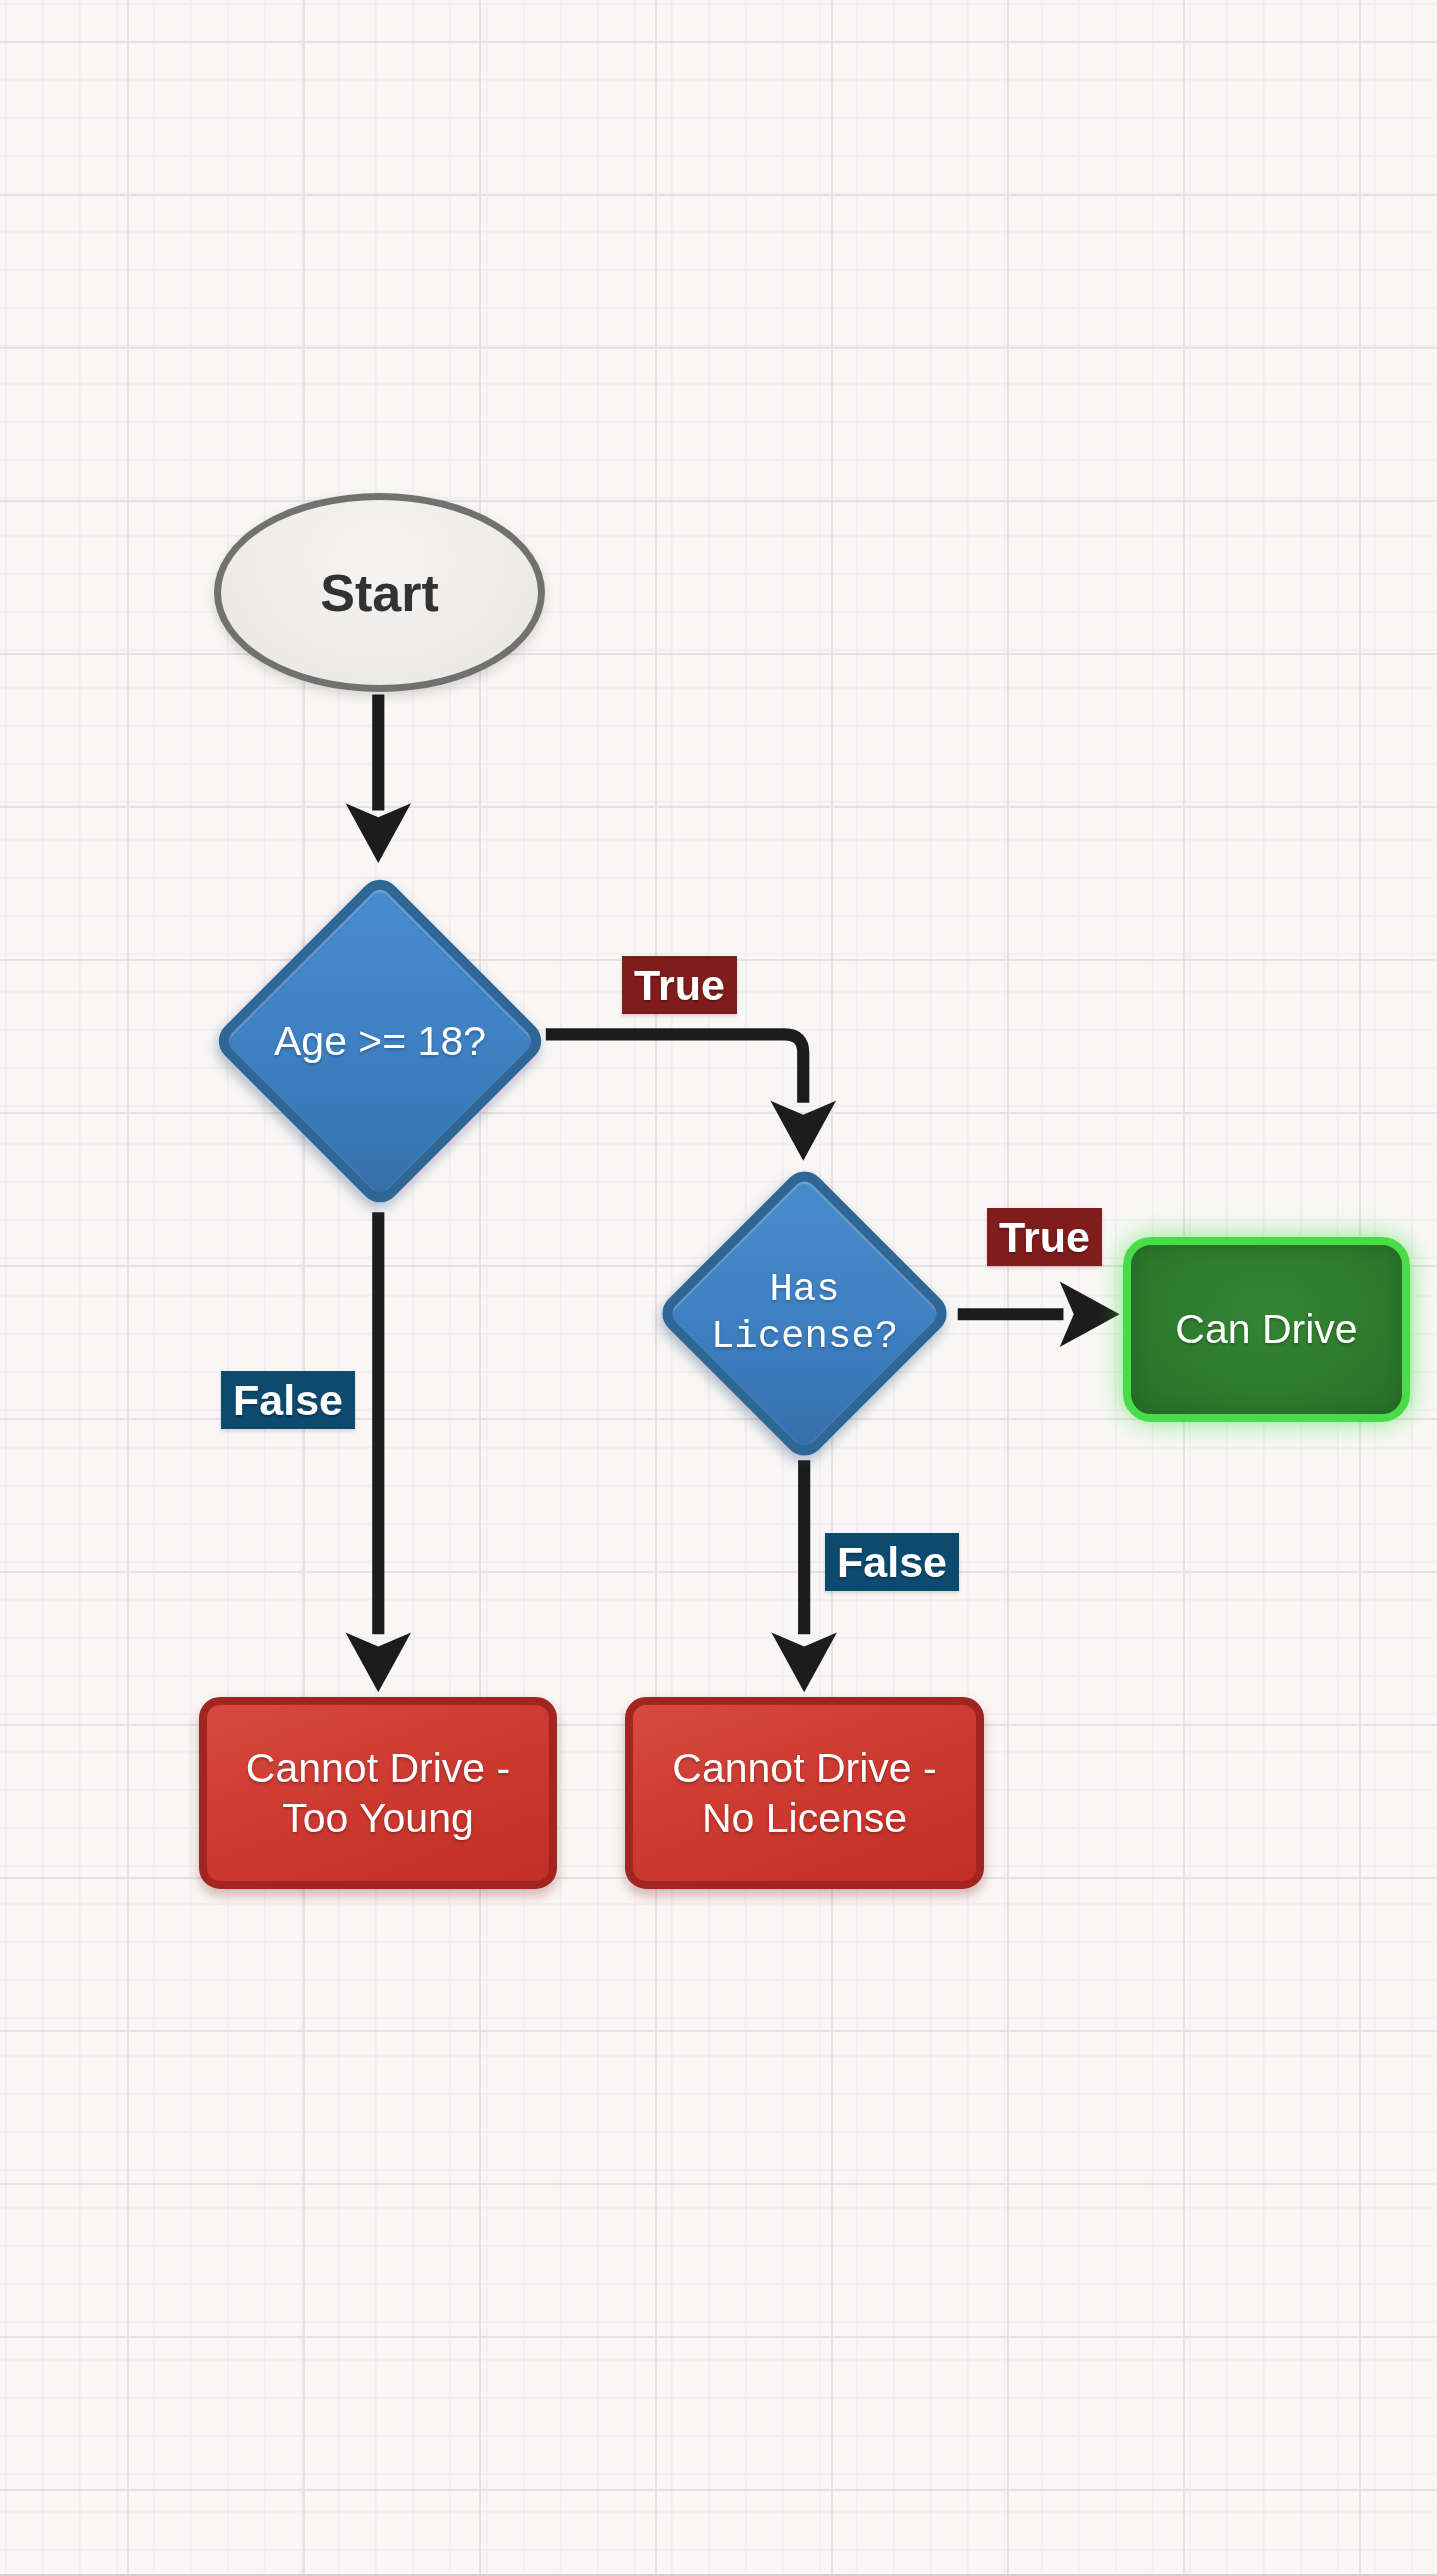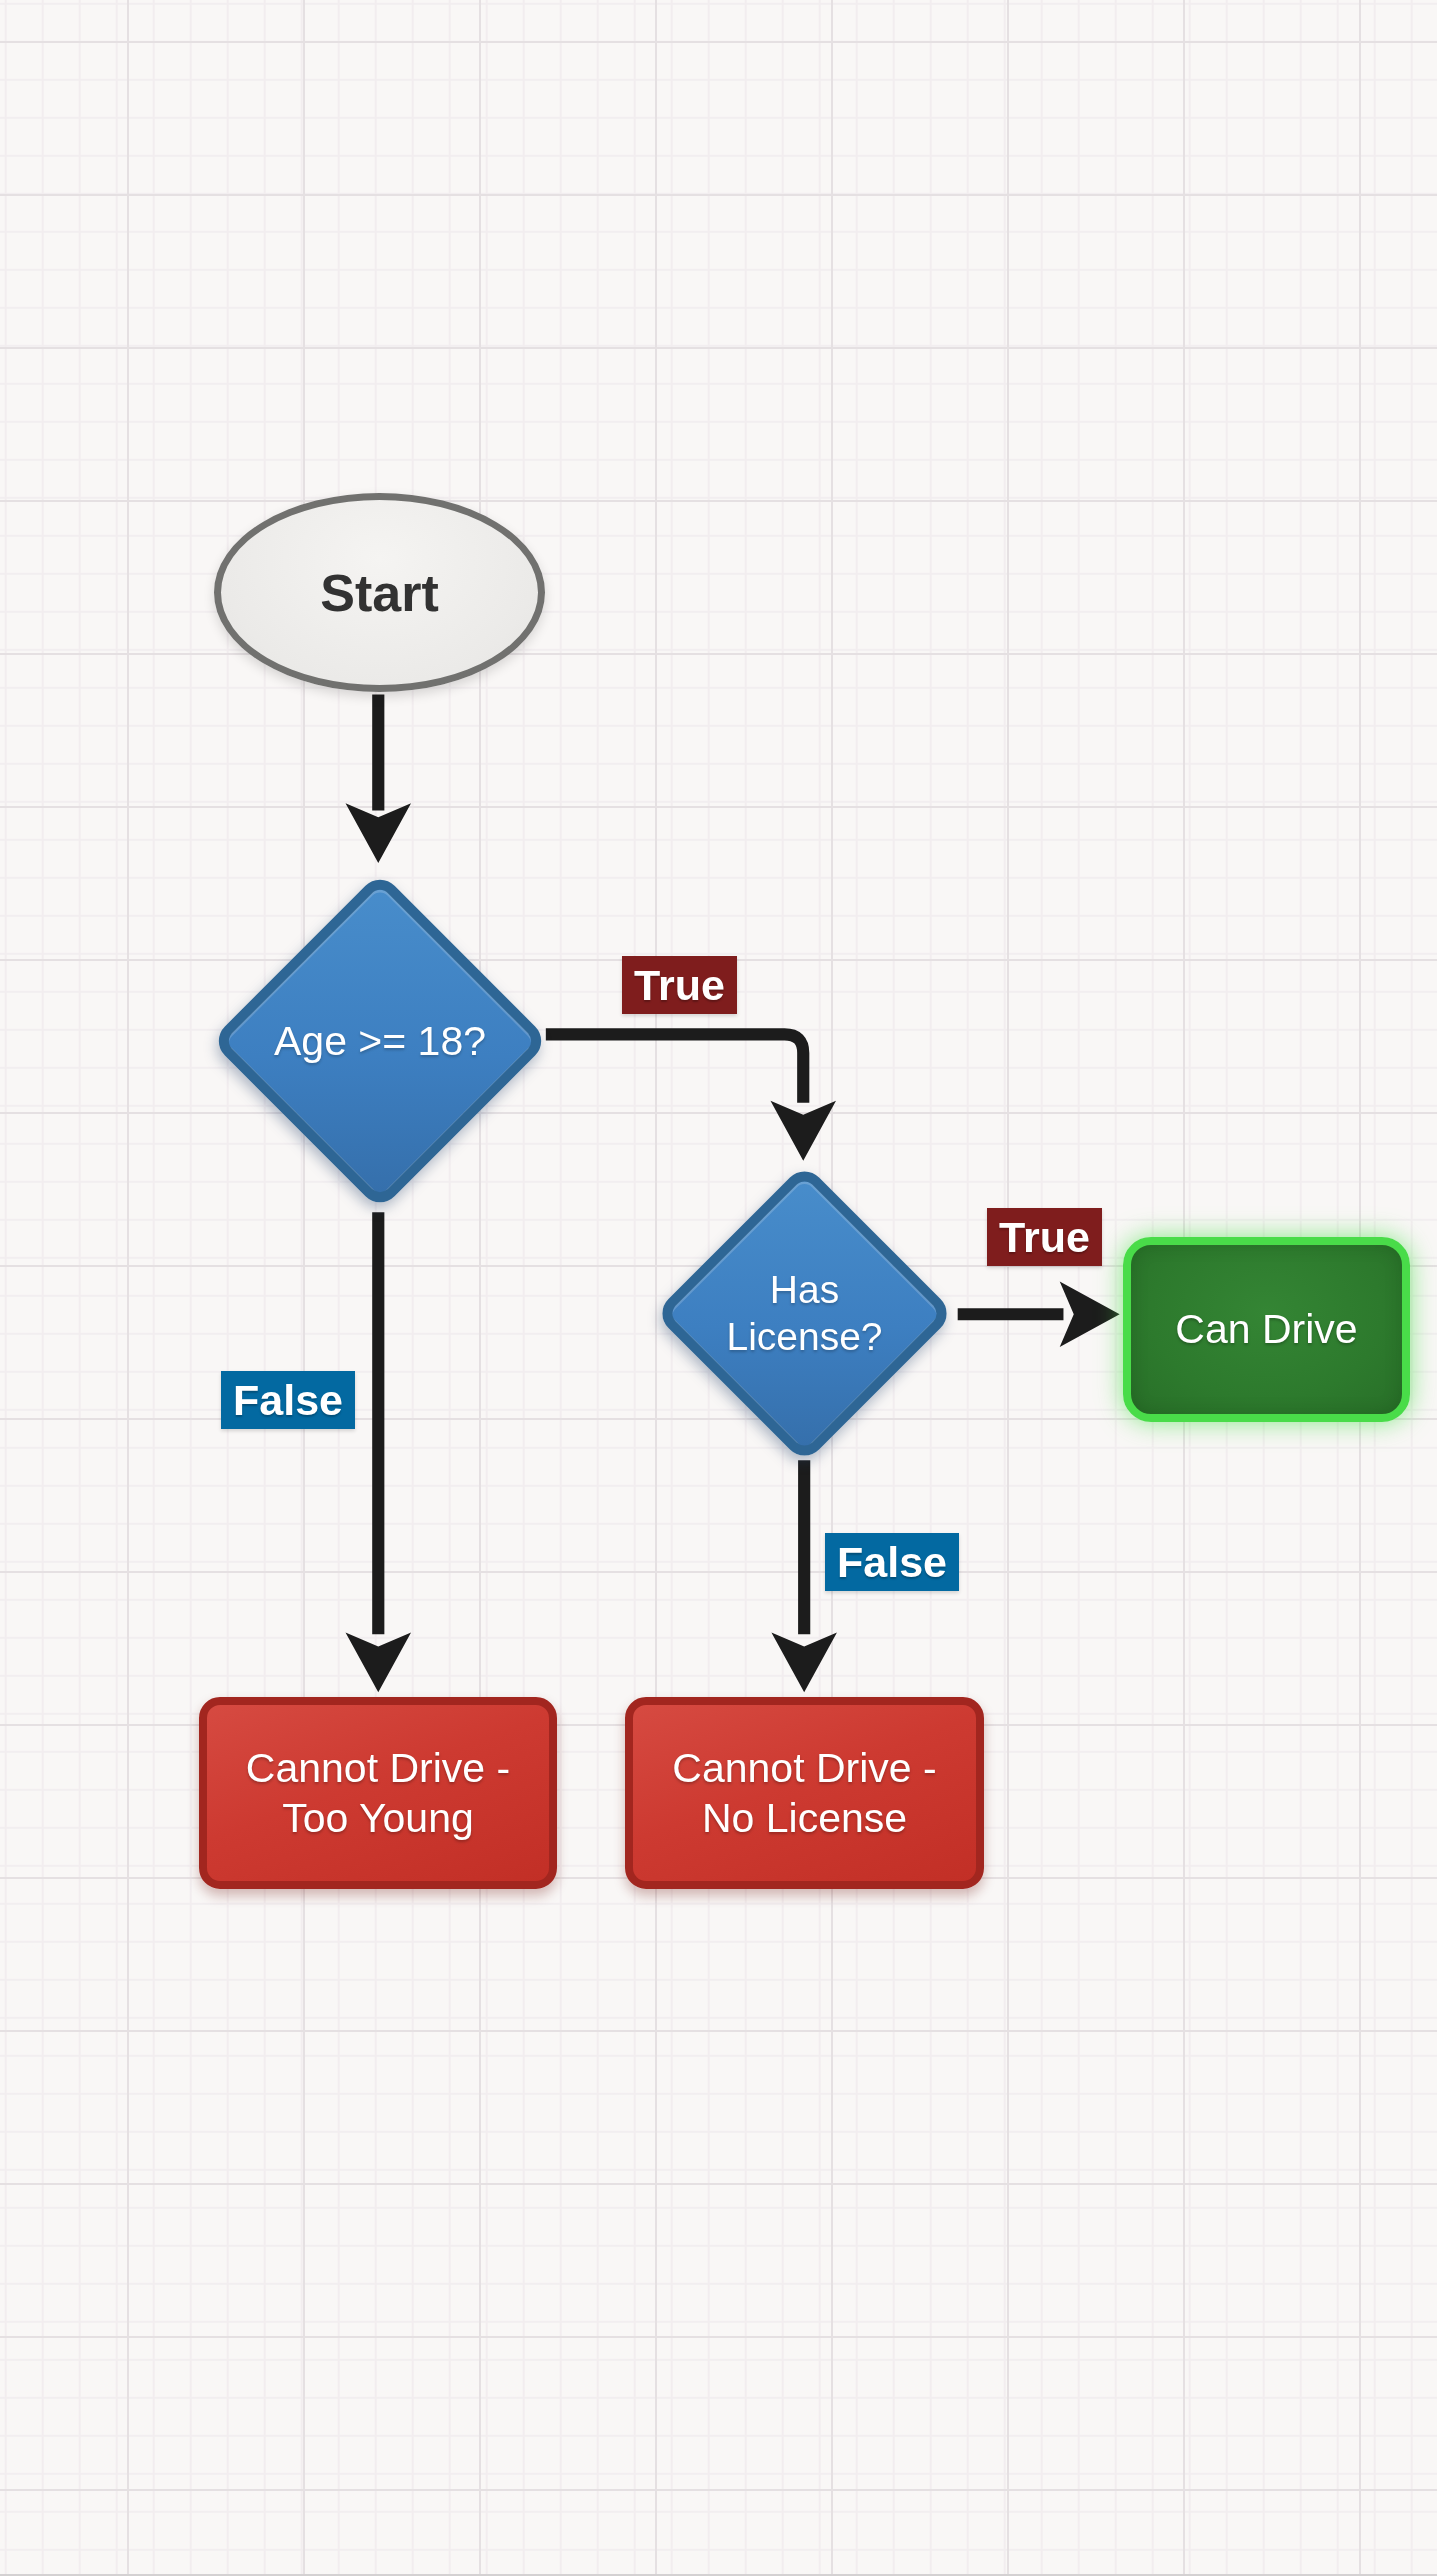--- a/index.html
+++ b/index.html
@@ -41,21 +41,21 @@
     border:10.3px solid #2e6695;border-radius:20.6px;
     box-shadow:inset 1.9px 1.9px 0 rgba(255,255,255,0.18), 2.8px 5.6px 13px rgba(40,70,110,0.35);
   }
   .diamond .label{
     position:absolute;inset:-37px;display:flex;align-items:center;justify-content:center;
     text-align:center;color:#fff;line-height:1.18;
     text-shadow:0 1.9px 2.8px rgba(0,0,0,0.22);
   }
   #diamond-age{left:260px;top:921px;width:240px;height:240px;}
   #diamond-age .label{font-size:41px;}
-  #diamond-license{left:698px;top:1207px;width:213px;height:213px;}
+  #diamond-license{left:698px;top:1207px;width:213px;height:213px;font-family:Liberation Mono, monospace;}
   #diamond-license .label{font-size:39px;}
 
   
   .result{
     position:absolute;box-sizing:border-box;border-radius:21px;
     display:flex;align-items:center;justify-content:center;
     color:#fff;font-size:41px;text-align:center;line-height:1.22;
     text-shadow:0 1.9px 2.8px rgba(0,0,0,0.25);
   }
   .result.red{
@@ -73,21 +73,21 @@
     margin-top:18px;
   }
 
   
   .edge-label{
     position:absolute;color:#fff;font-weight:700;font-size:43px;line-height:1.0;
     padding:7.5px 12px;text-shadow:0 1.9px 1.9px rgba(0,0,0,0.25);
     box-shadow:0 1.9px 3.7px rgba(0,0,0,0.15);
   }
   .edge-label.true{background:#7f1d1d;}
-  .edge-label.false{background:#0369a1;}
+  .edge-label.false{background:#0c4a6e;}
   #label-age-true{left:622px;top:956px;}
   #label-age-false{left:221px;top:1371px;}
   #label-license-true{left:987px;top:1208px;}
   #label-license-false{left:825px;top:1533px;}
 </style>
 </head>
 <body>
 
 <div class="canvas">
 

